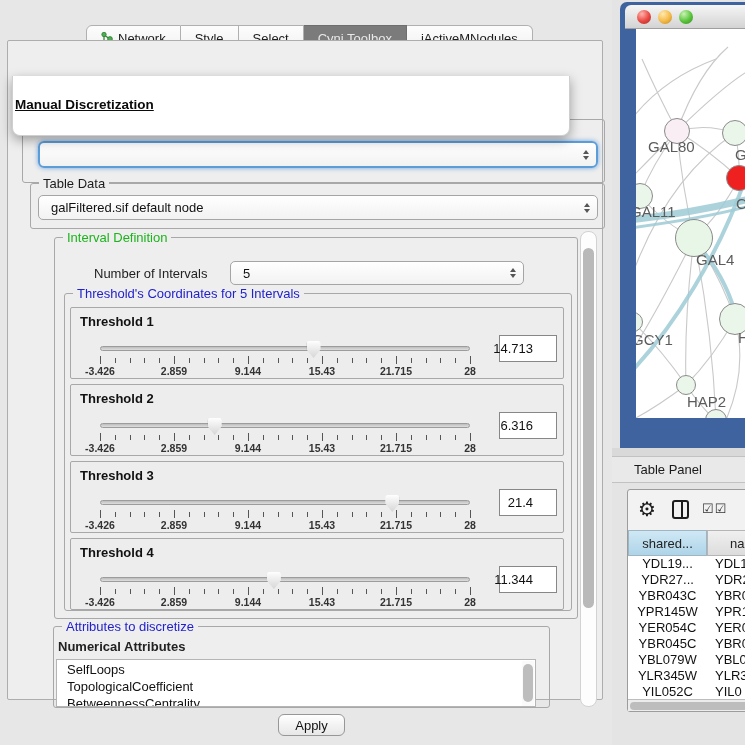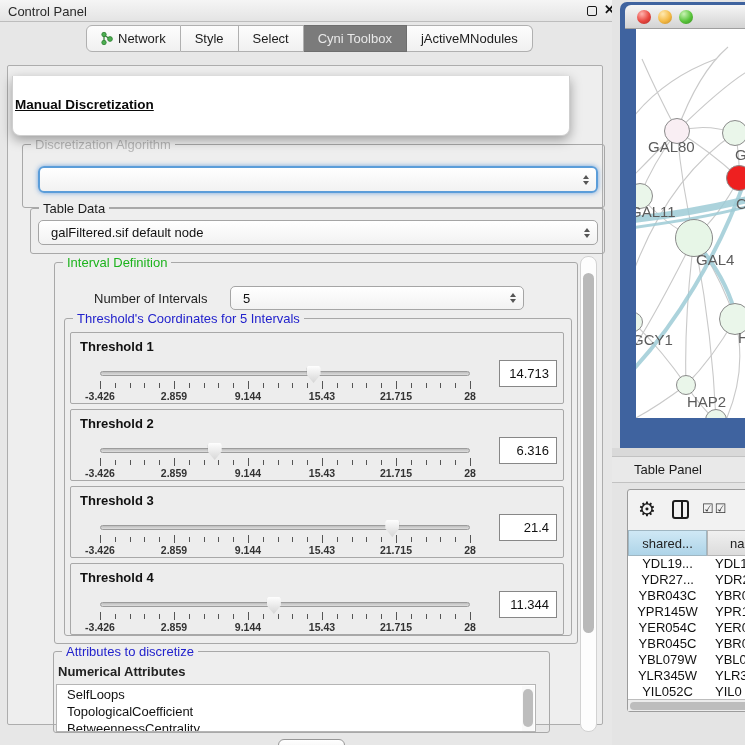--- a/index.html
+++ b/index.html
@@ -22,21 +22,21 @@
   .tab { display:flex; align-items:center; justify-content:center; gap:5px; padding:0 14px;
     background:linear-gradient(#fdfdfd,#f0f0f0); border:1px solid #b0b0b0; border-left:none;
     font-size:13px; color:#1c1c1c; white-space:nowrap; }
   .tab:first-child { border-left:1px solid #b0b0b0; border-radius:6px 0 0 6px; }
   .tab:last-child { border-radius:0 6px 6px 0; }
   .tab.sel { background:#7b7b7b; color:#e9e9e9; border-color:#6e6e6e; }
   .net-ic svg { display:block; }
 
   
   #tab-pane { position:absolute; left:7px; top:40px; width:596px; height:660px;
-    background:#eeeeee; border:1px solid #adadad; border-radius:2px;margin-top:25px; }
+    background:#eeeeee; border:1px solid #adadad; border-radius:2px; }
 
   .group { position:absolute; border:1px solid #a8a8a8; border-radius:3px; }
   .gtitle { position:absolute; top:-8px; left:8px; background:#eeeeee; padding:0 4px; font-size:13px; white-space:nowrap; }
   .gtitle.gray { color:#b5b5b5; }
   .gtitle.dark { color:#1c1c1c; }
   .gtitle.green { color:#1db31d; }
   .gtitle.blue { color:#2222cc; }
 
   .combo { position:absolute; background:linear-gradient(#ffffff,#f2f2f2); border:1px solid #a5a5a5;
     border-radius:5px; font-size:13px; color:#111; display:flex; align-items:center; padding:0 12px; }
@@ -65,21 +65,21 @@
   .thumb { position:absolute; top:33px; width:14px; height:17px;
     background:linear-gradient(#fefefe,#d6d6d6);
     clip-path:polygon(10% 0,90% 0,100% 12%,100% 50%,50% 100%,0 50%,0 12%);
     filter:drop-shadow(0 0 1px #777); }
   .tick { position:absolute; width:1px; background:#555; }
   .tick.major { top:48px; height:8px; }
   .tick.minor { top:50px; height:5px; }
   .tlab { position:absolute; top:57px; width:60px; text-align:center; font-size:10.5px; font-weight:bold; color:#333; }
   .vbox { position:absolute; left:428px; top:27px; width:58px; height:27px; background:#fff;
     border:1px solid #878787; font-size:13px; color:#111; display:flex; align-items:center;
-    justify-content:flex-end; padding:0 7px; }
+    justify-content:flex-end; padding:0 23px; }
 
   
   #attr-list { position:absolute; left:48px; top:618px; width:480px; height:48px; background:#fff;
     border:1px solid #b5b5b5; overflow:hidden; }
   .attr-item { position:absolute; left:10px; height:17px; font-size:13px; color:#111; }
   #attr-scroll { position:absolute; right:1px; top:1px; width:12px; height:46px; background:#fafafa; }
   #attr-thumb { position:absolute; left:1px; top:3px; width:10px; height:38px; background:#bdbdbd; border-radius:5px; }
 
   
   #content-scroll { position:absolute; left:572px; top:190px; width:17px; height:476px;
@@ -133,25 +133,20 @@
   .trow .c1 { width:79px; text-align:center; }
   .trow .c2 { flex:1; padding-left:8px; }
 
   #tp-hscroll { position:absolute; left:0; bottom:0; width:100%; height:12px; background:#ececec; border-top:1px solid #bdbdbd; }
   #tp-hthumb { position:absolute; left:2px; top:2px; width:162px; height:8px; background:#bdbdbd; border-radius:4px; }
 </style>
 </head>
 <body>
 
 <div id="control-panel">
-  <div id="cp-titlebar">
-    <span id="cp-title">Control Panel</span>
-    <span id="float-icon"></span>
-    <span id="close-icon">✕</span>
-  </div>
 
   <div id="top-tabs" class="tabrow">
       <div class="tab">
         <span class="net-ic">
           <svg width="12" height="15" viewBox="0 0 12 15">
             <line x1="3" y1="4" x2="3" y2="11" stroke="#2e7d32" stroke-width="1.2"></line>
             <line x1="3" y1="4" x2="9" y2="8" stroke="#2e7d32" stroke-width="1.2"></line>
             <circle cx="3" cy="3.5" r="2.2" fill="#4caf50" stroke="#2e7d32" stroke-width="0.8"></circle>
             <circle cx="3" cy="11.5" r="2.2" fill="#4caf50" stroke="#2e7d32" stroke-width="0.8"></circle>
             <circle cx="9" cy="8" r="2.4" fill="#4caf50" stroke="#2e7d32" stroke-width="0.8"></circle>

